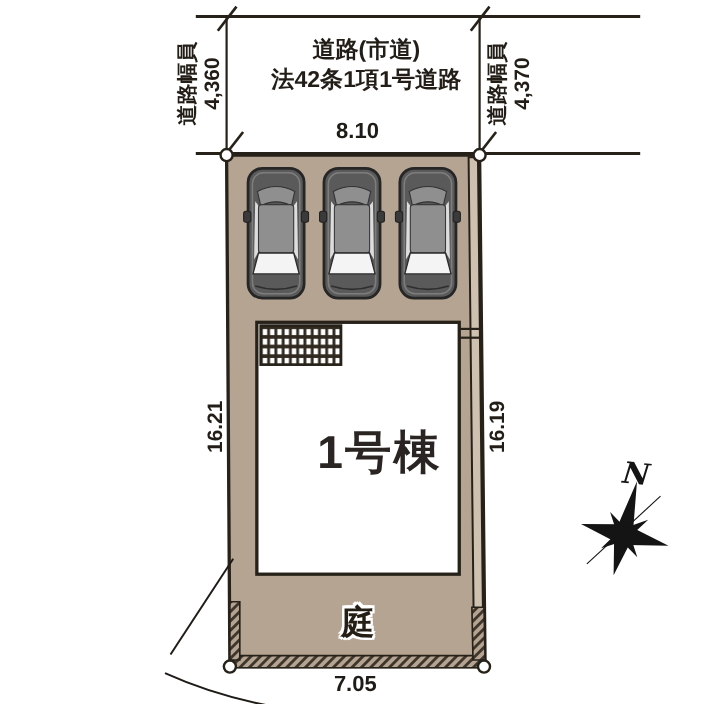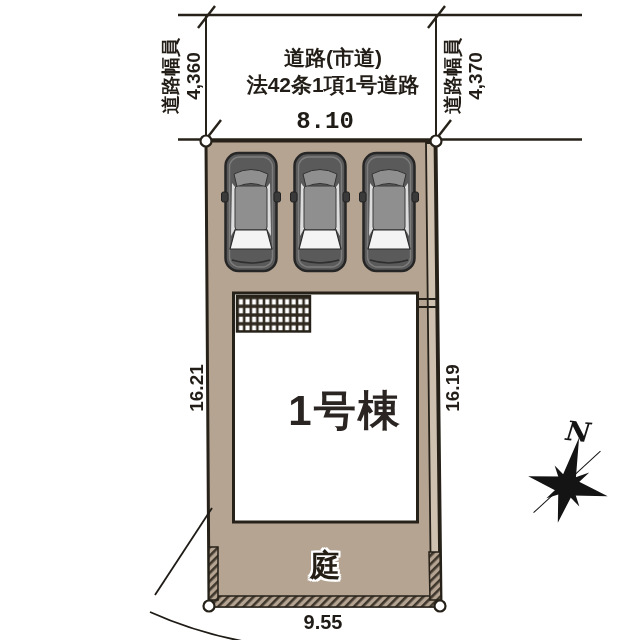--- a/index.html
+++ b/index.html
@@ -3,22 +3,22 @@
 <meta charset="utf-8">
 <style>
   html,body{margin:0;padding:0;background:#ffffff;}
   .canvas{
     position:relative;width:640px;height:640px;background:#ffffff;
     font-family:"Liberation Sans","DejaVu Sans",sans-serif;overflow:hidden;
   }
   .canvas svg{position:absolute;left:0;top:0;}
   .lbl{position:absolute;color:#1f1b16;white-space:nowrap;}
   .center{text-align:center;}
-  .road-label{left:200px;top:44px;width:266px;font-size:21px;font-weight:600;line-height:27px;color:#221d17;}
-  .dim-top{left:285px;top:108px;width:80px;font-size:24px;font-weight:600;font-family:Liberation Mono, monospace;}
+  .road-label{left:200px;top:32px;width:266px;font-size:21px;font-weight:600;line-height:27px;color:#221d17;}
+  .dim-top{left:285px;top:108px;width:80px;font-size:20px;font-weight:600;}
   .dim-bottom{left:283px;top:611px;width:80px;font-size:20px;font-weight:600;}
   .vblock{transform:rotate(-90deg);transform-origin:center center;line-height:23px;font-size:19px;font-weight:600;color:#221d17;}
   .width-left{left:132px;top:53px;width:100px;height:46px;}
   .width-right{left:414px;top:53px;width:100px;height:46px;}
   .dim-left{left:163px;top:377px;width:66px;height:22px;}
   .dim-right{left:419px;top:377px;width:66px;height:22px;}
   .building-label{left:233px;top:383px;width:184px;font-size:42px;font-weight:600;letter-spacing:2px;color:#2a2522;padding-left:20px;}
   .garden-label{
     left:285px;top:545px;width:80px;font-size:31px;font-weight:700;color:#241e15;
     text-shadow:-2px -2px 0 #fff,2px -2px 0 #fff,-2px 2px 0 #fff,2px 2px 0 #fff,0 -2px 0 #fff,0 2px 0 #fff,-2px 0 0 #fff,2px 0 0 #fff;
@@ -127,21 +127,21 @@
   </div>
 
   <div class="lbl vblock center width-right">
     <div>道路幅員</div>
     <div>4,370</div>
   </div>
 
   <div class="lbl dim-top center">8.10</div>
   <div class="lbl vblock center dim-left">16.21</div>
   <div class="lbl vblock center dim-right">16.19</div>
-  <div class="lbl dim-bottom center">9.55</div>
+  <div class="lbl dim-bottom center">7.05</div>
 
   <div class="lbl building-label center">1号棟</div>
   <div class="lbl garden-label center">庭</div>
 
   <div class="lbl note center">
   </div>
 
   <div class="lbl compass-n">N</div>
 
 </div>

